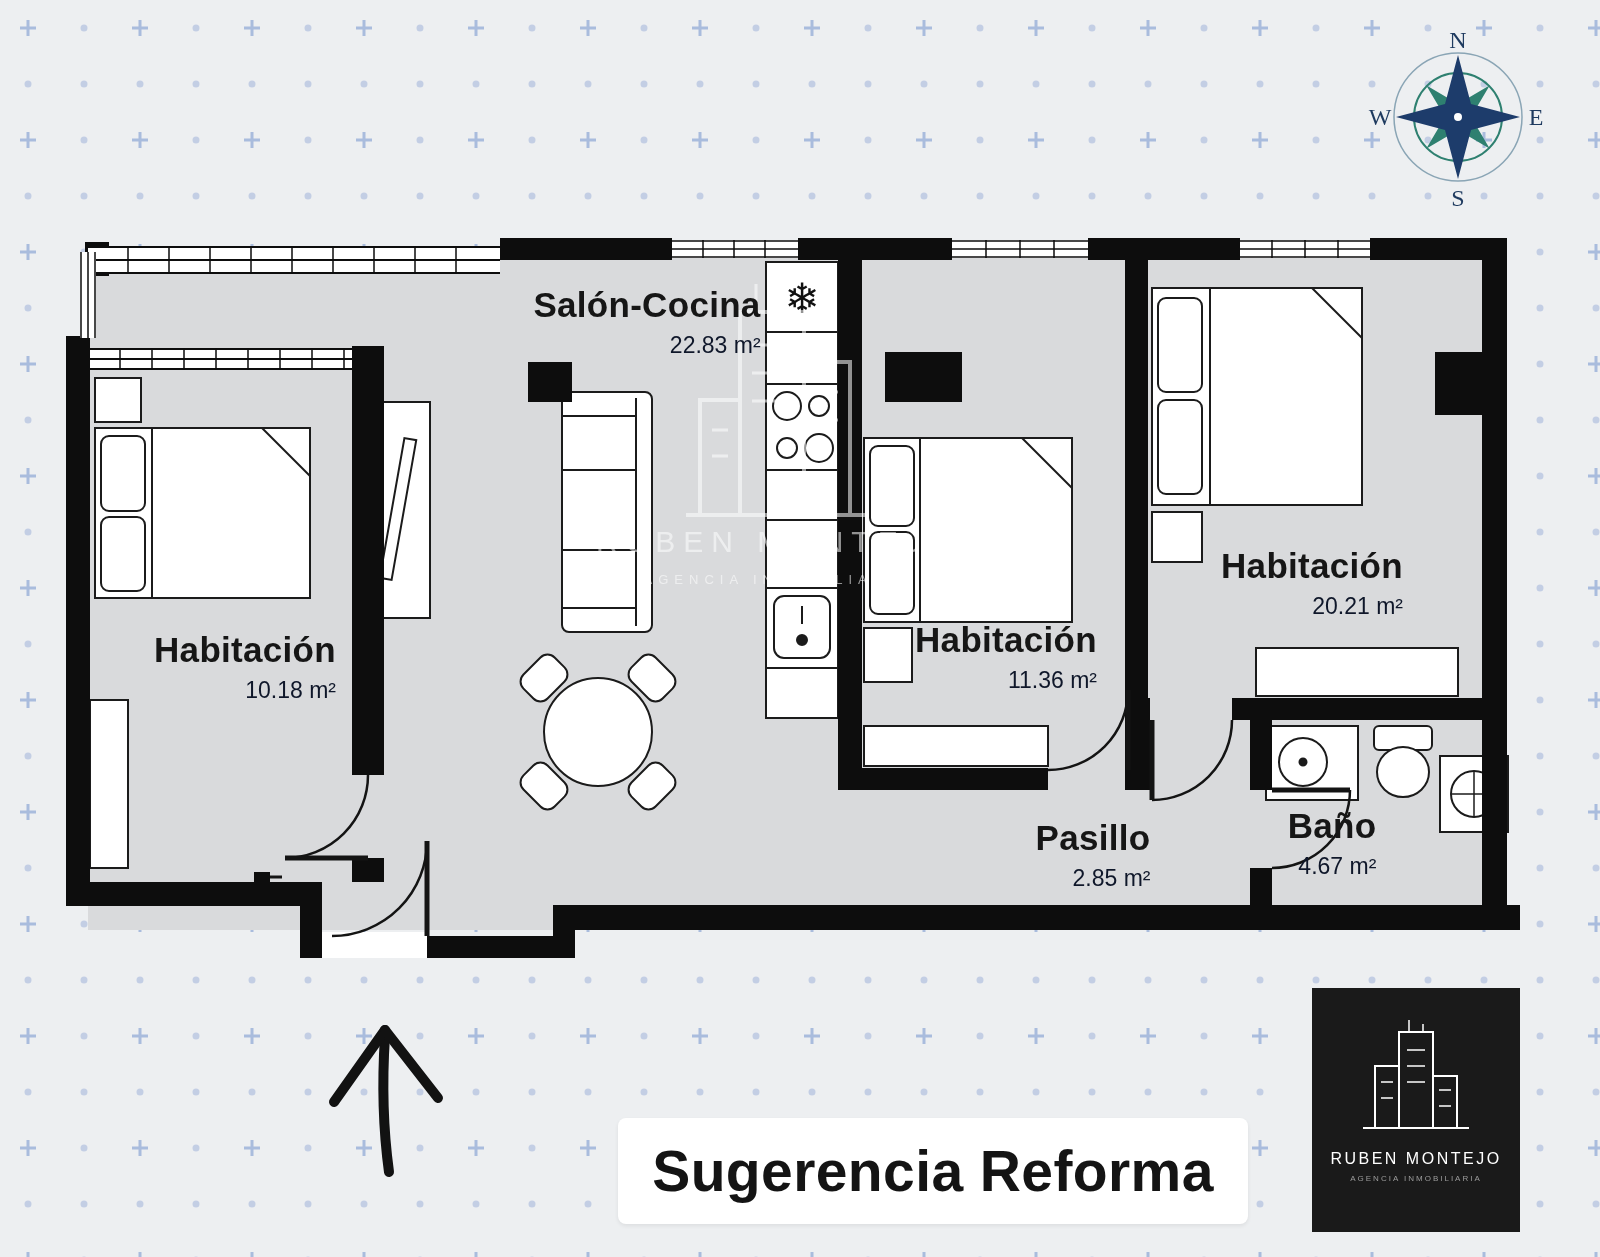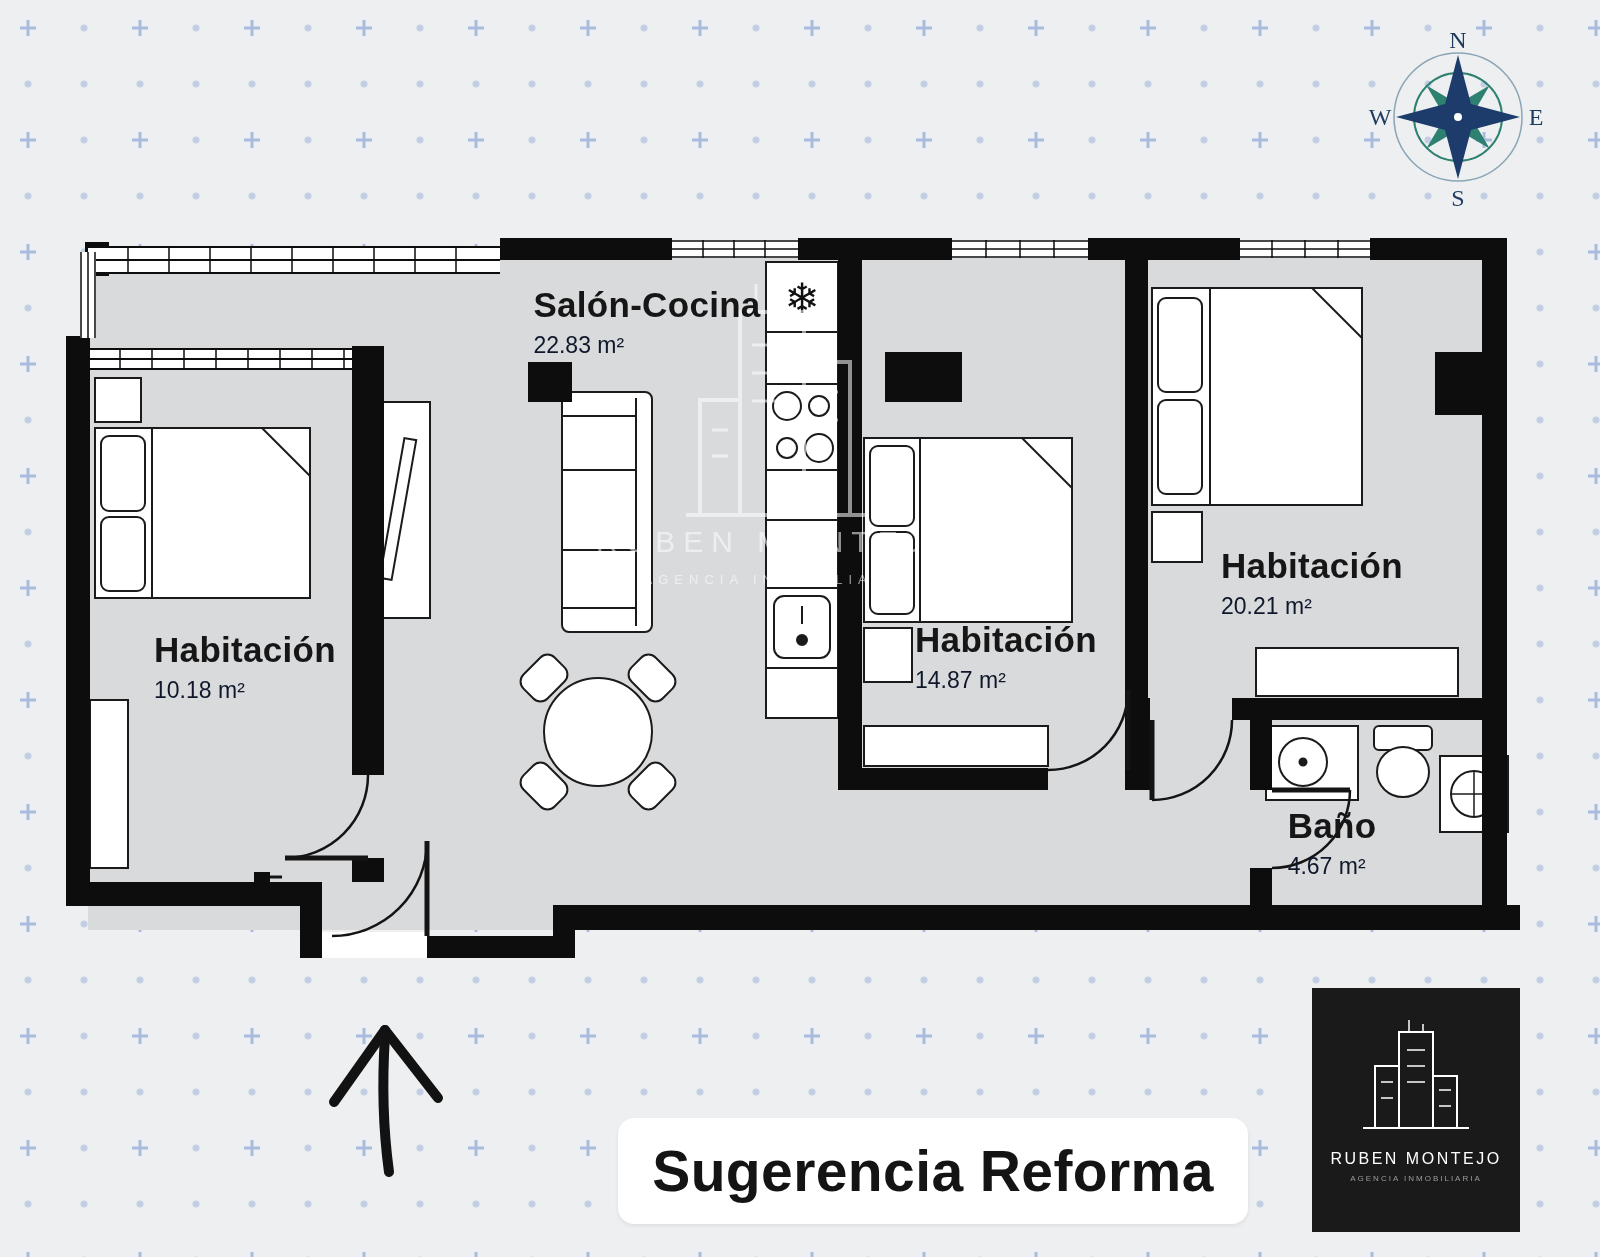--- a/index.html
+++ b/index.html
@@ -1,23 +1,23 @@
 <!DOCTYPE html>
 <html><head>
 <meta charset="utf-8">
 <style>
   html,body{margin:0;padding:0;background:#edeff1;}
   .stage{position:relative;width:1600px;height:1257px;overflow:hidden;
          font-family:"Liberation Sans",sans-serif;background:#edeff1;}
   svg.layer{position:absolute;left:0;top:0;}
-  .room-label{position:absolute;transform:translate(-50%,-50%);text-align:left;color:#161616;}
+  .room-label{position:absolute;transform:translate(-50%,-50%);text-align:right;color:#161616;}
   .room-label .name{font-size:35px;font-weight:600;letter-spacing:.3px;white-space:nowrap;}
   .room-label .area{font-size:23px;margin-top:7px;color:#0f172a;}
   .title-card{position:absolute;left:618px;top:1118px;width:630px;height:106px;background:#ffffff;
-              border-radius:16px;display:flex;align-items:center;justify-content:center;
+              border-radius:8px;display:flex;align-items:center;justify-content:center;
               box-shadow:0 2px 4px rgba(0,0,0,.07);}
   .title-card .title-text{font-size:57px;font-weight:700;color:#141414;letter-spacing:.4px;white-space:nowrap;}
   .brand-box{position:absolute;left:1312px;top:988px;width:208px;height:244px;background:#1a1a1a;
              display:flex;flex-direction:column;align-items:center;justify-content:flex-start;
              padding-top:22px;box-sizing:border-box;}
   .brand-name{color:#ffffff;font-size:16px;letter-spacing:2.5px;margin-top:10px;white-space:nowrap;}
   .brand-tag{color:#9c9c9c;font-size:8px;letter-spacing:2px;margin-top:6px;white-space:nowrap;}
 </style>
 </head>
 <body>
@@ -253,25 +253,29 @@
   <div class="room-label" style="left:647px;top:322px">
     <div class="name">Salón-Cocina</div>
     <div class="area">22.83 m²</div>
   </div>
   <div class="room-label" style="left:245px;top:667px">
     <div class="name">Habitación</div>
     <div class="area">10.18 m²</div>
   </div>
   <div class="room-label" style="left:1006px;top:657px">
     <div class="name">Habitación</div>
-    <div class="area">14.87 m²</div>
+    <div class="area">11.36 m²</div>
   </div>
   <div class="room-label" style="left:1312px;top:583px">
     <div class="name">Habitación</div>
     <div class="area">20.21 m²</div>
+  </div>
+  <div class="room-label" style="left:1093px;top:855px">
+    <div class="name">Pasillo</div>
+    <div class="area">2.85 m²</div>
   </div>
   <div class="room-label" style="left:1332px;top:843px">
     <div class="name">Baño</div>
     <div class="area">4.67 m²</div>
   </div>
 
   <div class="title-card">
     <span class="title-text">Sugerencia Reforma</span>
   </div>
 

